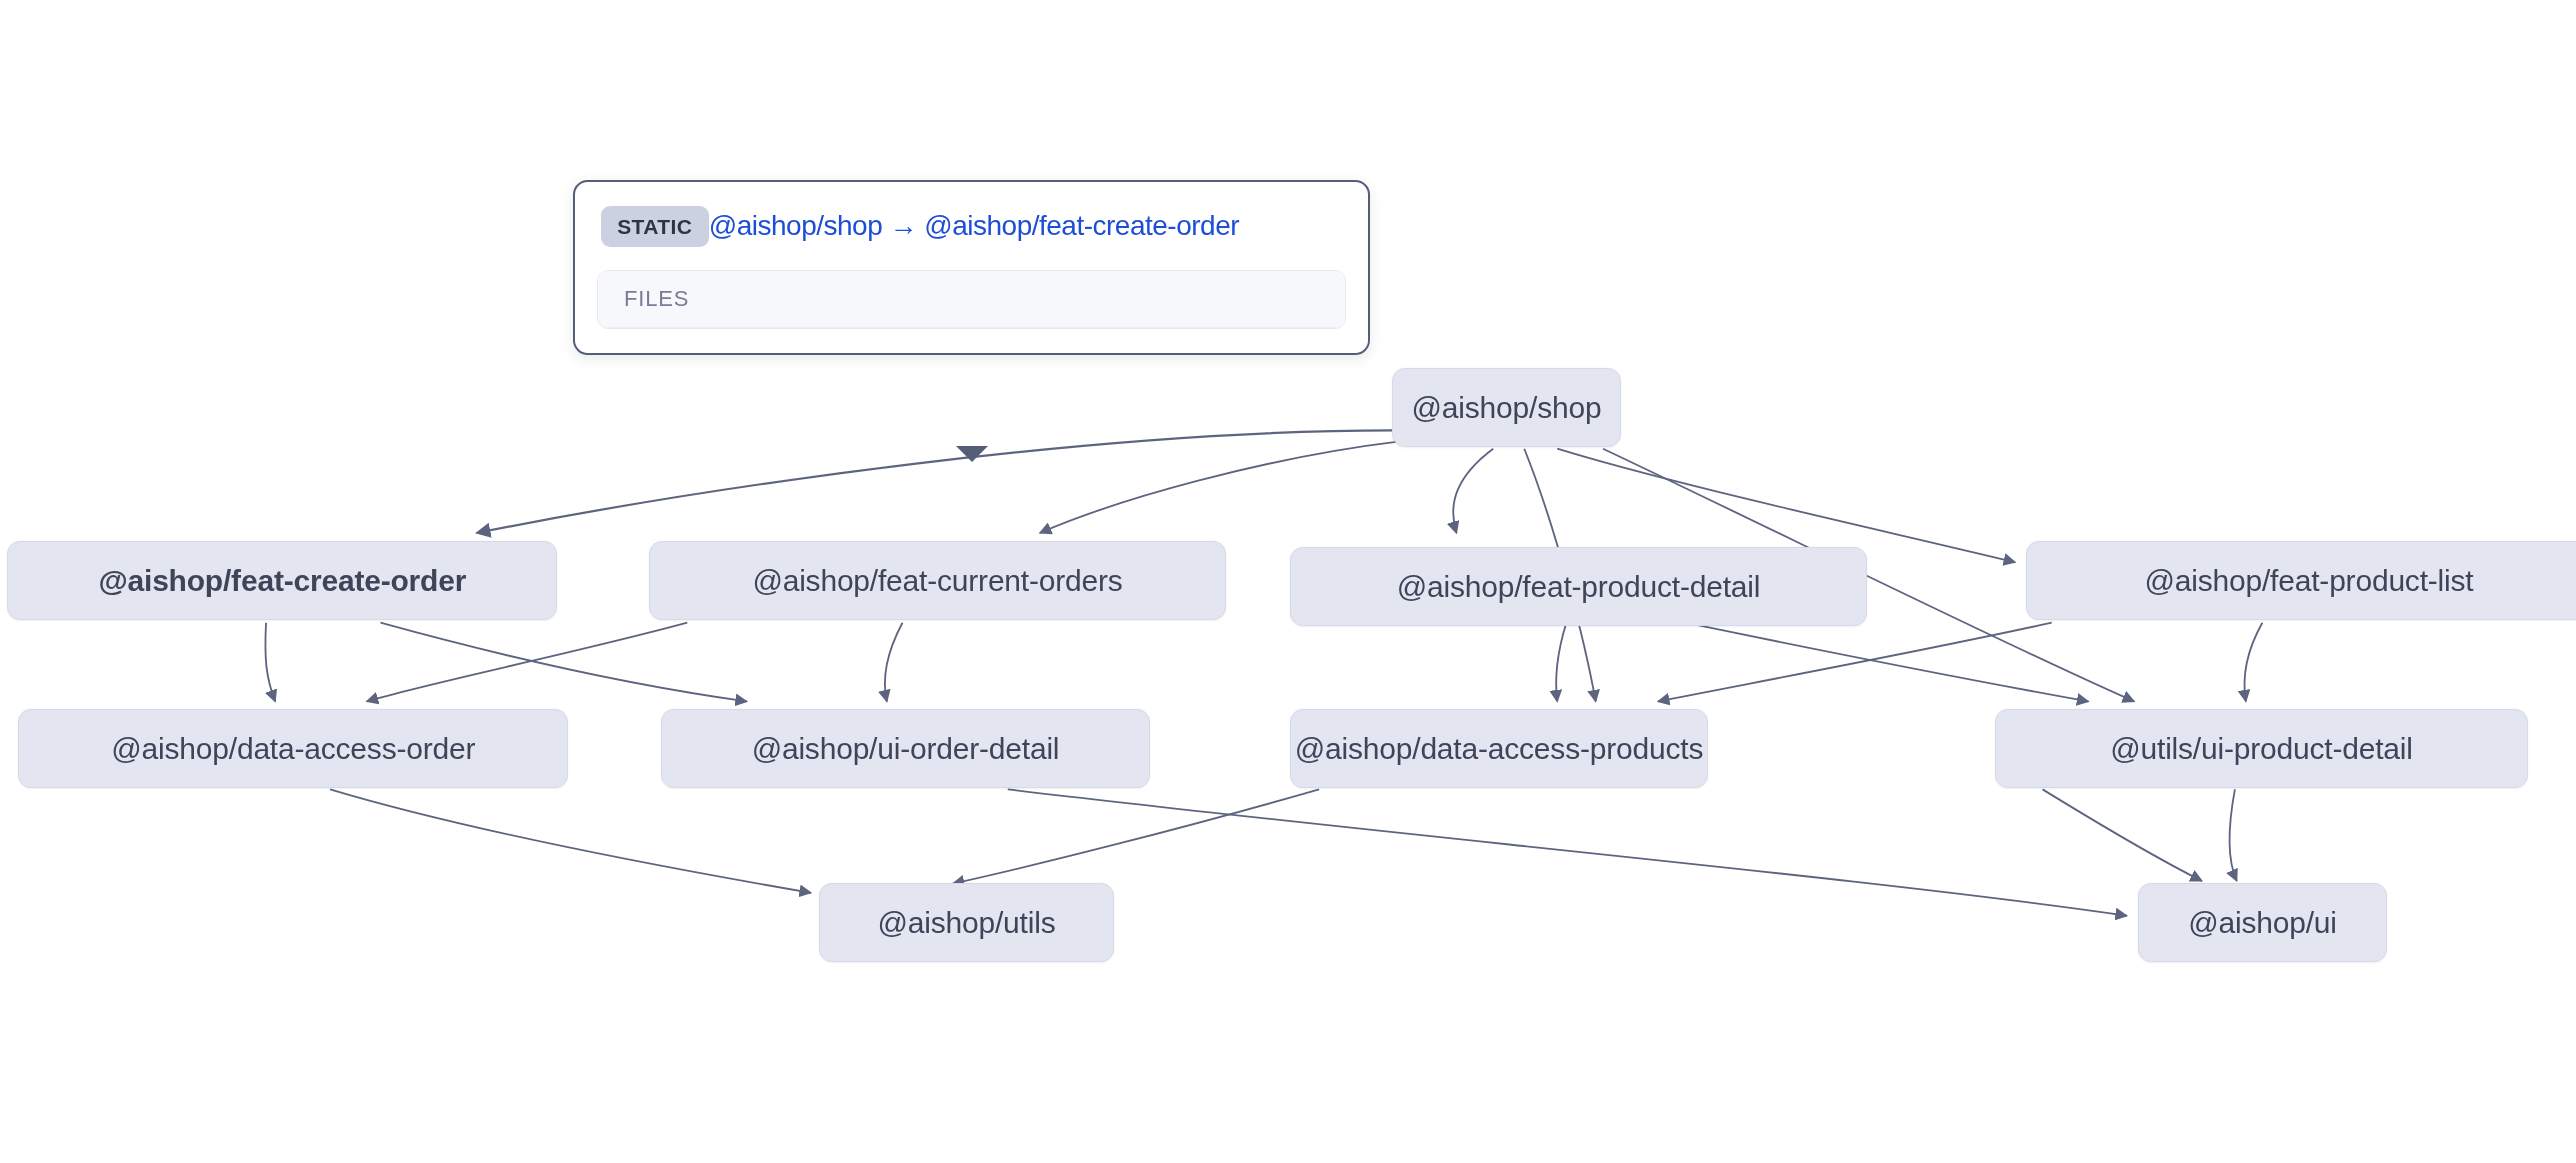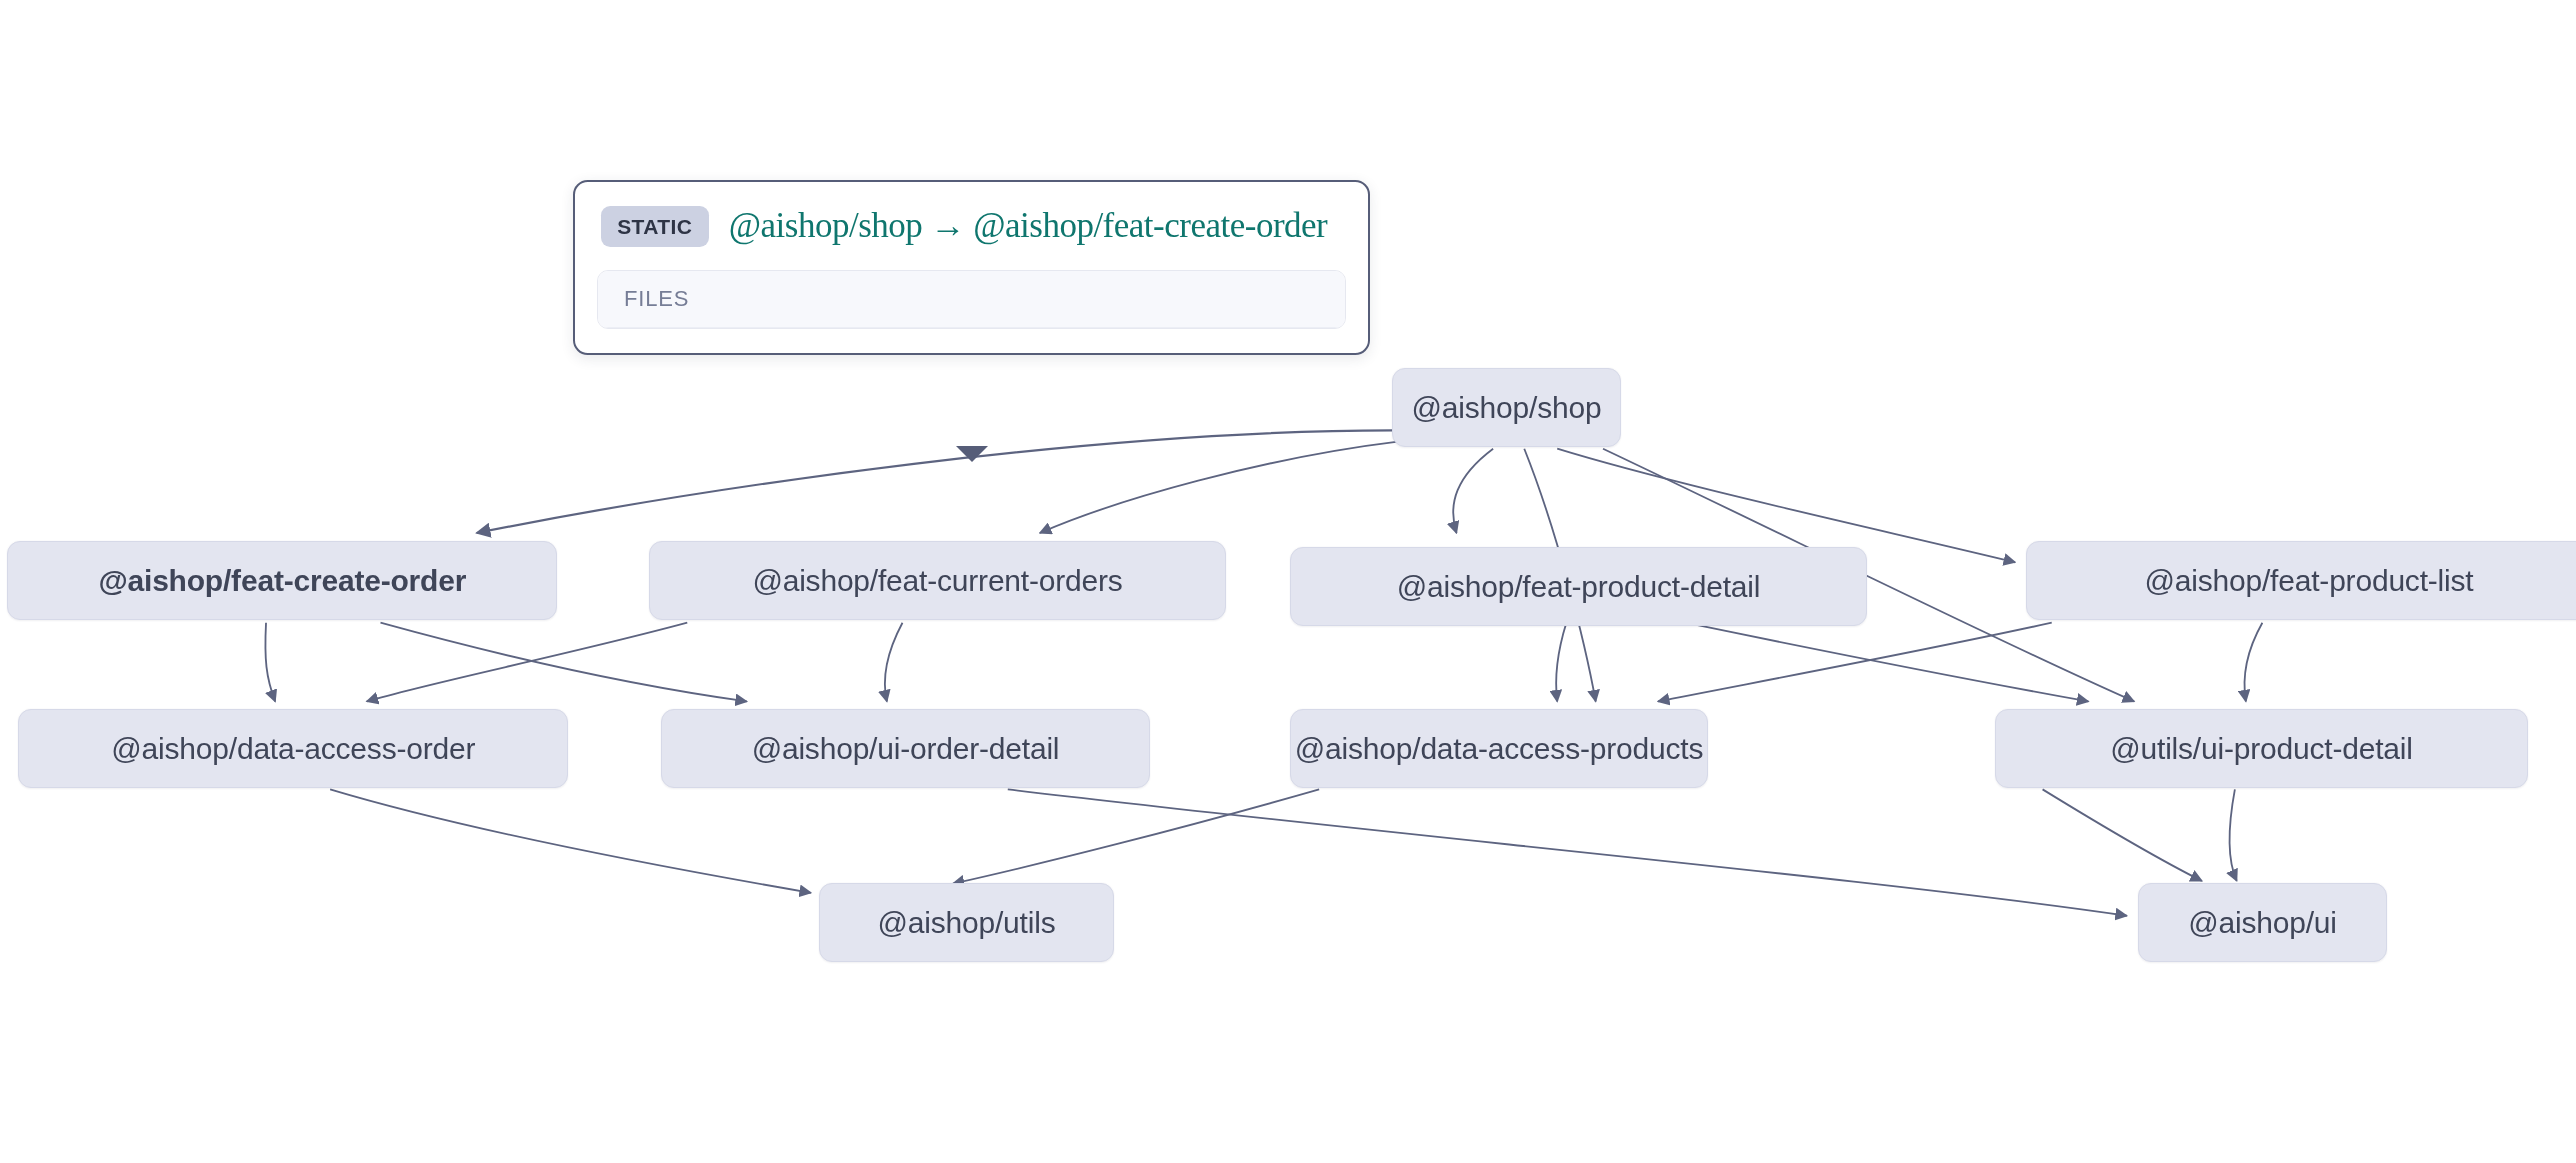--- a/index.html
+++ b/index.html
@@ -61,37 +61,36 @@
     width: 0;
     height: 0;
     border-left: 16.5px solid transparent;
     border-right: 16.5px solid transparent;
     border-top: 16.5px solid #565d78;
     z-index: 31;
   }
   .tooltip-head {
     display: flex;
     align-items: center;
-    gap: 20px;
     padding: 3.7px 5.5px 3.7px 3.7px;
   }
   .static-badge {
     background: #ccd1e2;
     color: #2e3445;
     font-size: 21px;
     font-weight: 700;
     letter-spacing: 0.4px;
     border-radius: 9.2px;
     padding: 10px 16.5px;
     line-height: 1;
   }
   .tooltip-title {
-    font-family: Liberation Serif, serif;
-    font-size: 35px;
-    color: #0f766e;
+    font-family: Liberation Sans, sans-serif;
+    font-size: 28px;
+    color: #1d4ed8;
     letter-spacing: -0.5px;
     white-space: nowrap;
   }
   .files-panel {
     margin-top: 20px;
     border: 0.9px solid #e6e8f0;
     border-radius: 11px;
     overflow: hidden;
     background: #ffffff;
   }

